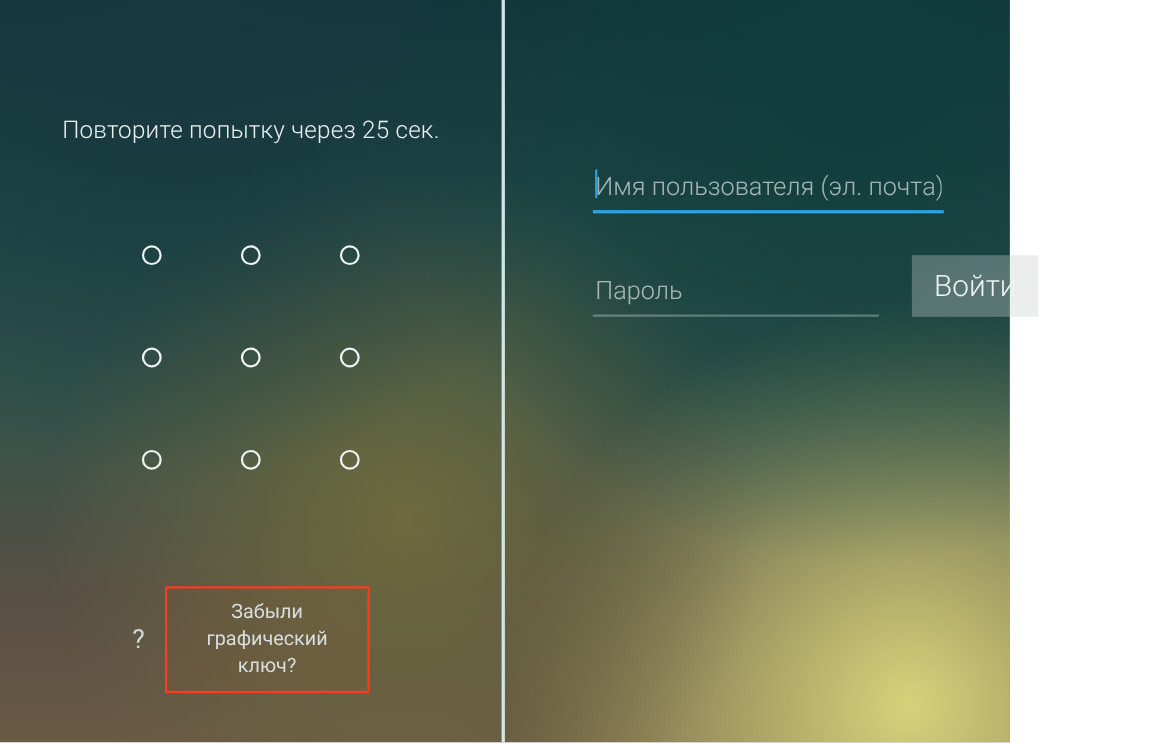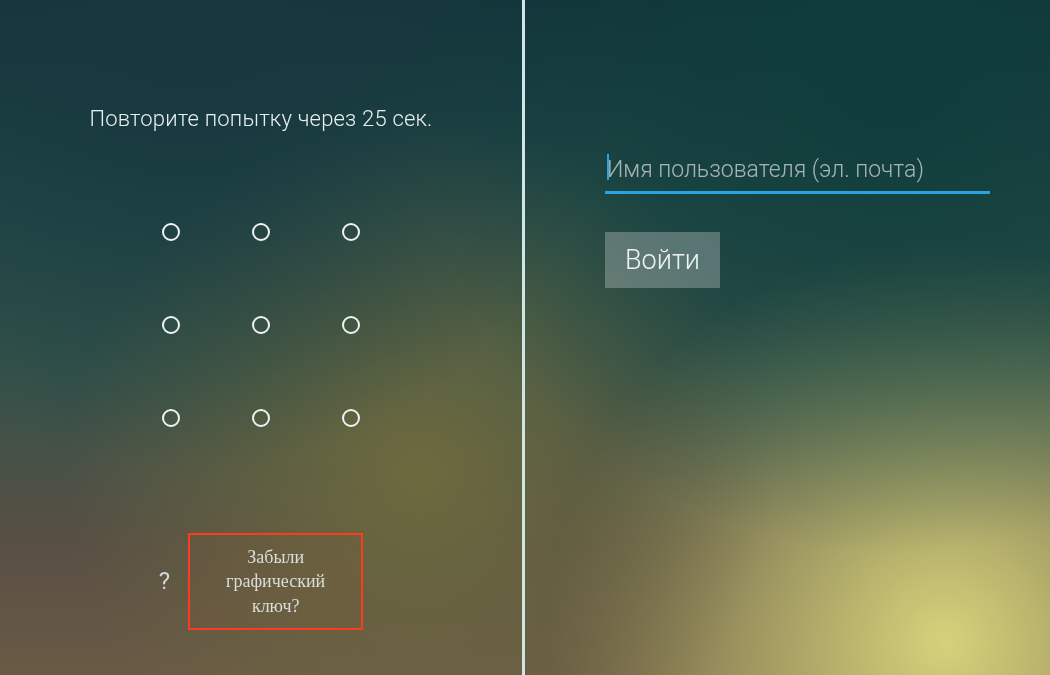--- a/index.html
+++ b/index.html
@@ -1,18 +1,18 @@
 <!DOCTYPE html>
 <html><head>
 <meta charset="utf-8">
 <style>
   * { margin: 0; padding: 0; box-sizing: border-box; }
   html, body { width: 1050px; height: 675px; overflow: hidden; font-family: "Roboto", "Helvetica Neue", Arial, sans-serif; }
   .stage {
-    width: 1050px; height: 675px; display: flex; position: relative;
+    width: 918px; height: 675px; display: flex; position: relative;
     background:
       radial-gradient(circle at 18% 6%, #17383f 0%, rgba(23,56,63,0) 40%),
       radial-gradient(circle at 85% 10%, #0f3d3b 0%, rgba(15,61,59,0) 45%),
       radial-gradient(circle at 40% 70%, #6d6a3e 0%, rgba(109,106,62,0) 45%),
       radial-gradient(circle at 90% 95%, #d6d27a 0%, rgba(214,210,122,0) 35%),
       linear-gradient(180deg, #12343a 0%, #234a48 30%, #35534a 55%, #584f44 80%, #6a5a45 100%);
   }
   .pane { height: 100%; position: relative; }
   .pane.left  { width: 525px; border-right: 3px solid #cfe5e6; }
   .pane.right { width: 525px; }
@@ -35,21 +35,20 @@
   .footer-row {
     position: absolute; left: 0; right: 0; top: 533px; display: flex; align-items: center; justify-content: center;
   }
   .help-q {
     color: #cfd6d6; font-size: 24px; font-weight: 400; margin-right: 18px;
   }
   .forgot-btn {
     border: 2.5px solid #ff3b1f; padding: 10px 36px; color: #d8dddd; font-size: 18px; line-height: 1.35;
     text-align: center; background: rgba(255,59,31,0.03); min-width: 160px;
     white-space: pre-line;
-    font-family: Liberation Serif, serif;
   }
 
   
   .login-block { position: absolute; top: 150px; left: 80px; right: 60px; }
   .field-row { display: flex; align-items: flex-end; gap: 30px; margin-bottom: 38px; }
   .text-field {
     flex: 1; min-width: 0; border: none; border-bottom: 2px solid rgba(220,225,225,.35);
     background: transparent; color: #e9efef; font-size: 23px; padding: 6px 2px 8px 2px;
     font-family: inherit; font-weight: 300; outline: none;
   }
@@ -97,19 +96,20 @@
   <div class="pane right">
     <div class="login-block">
 
       <div class="field-row">
         <div class="field-wrap focused">
           <input class="text-field focused" type="text" placeholder="Имя пользователя (эл. почта)" style="">
         </div>
       </div>
 
       <div class="field-row password-row">
+        <input class="text-field" type="password" placeholder="Пароль" style="">
         <button class="login-btn">Войти</button>
       </div>
 
     </div>
   </div>
 
 </div>
 
 </body></html>

